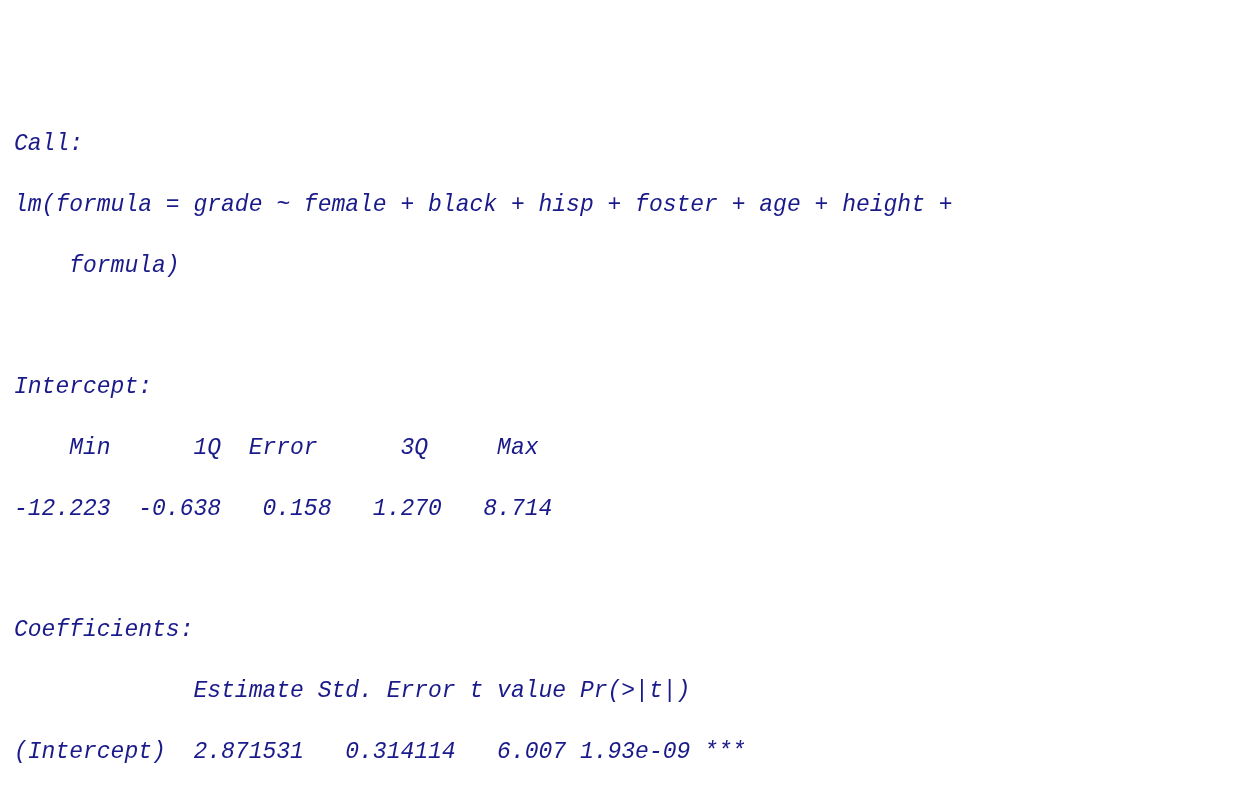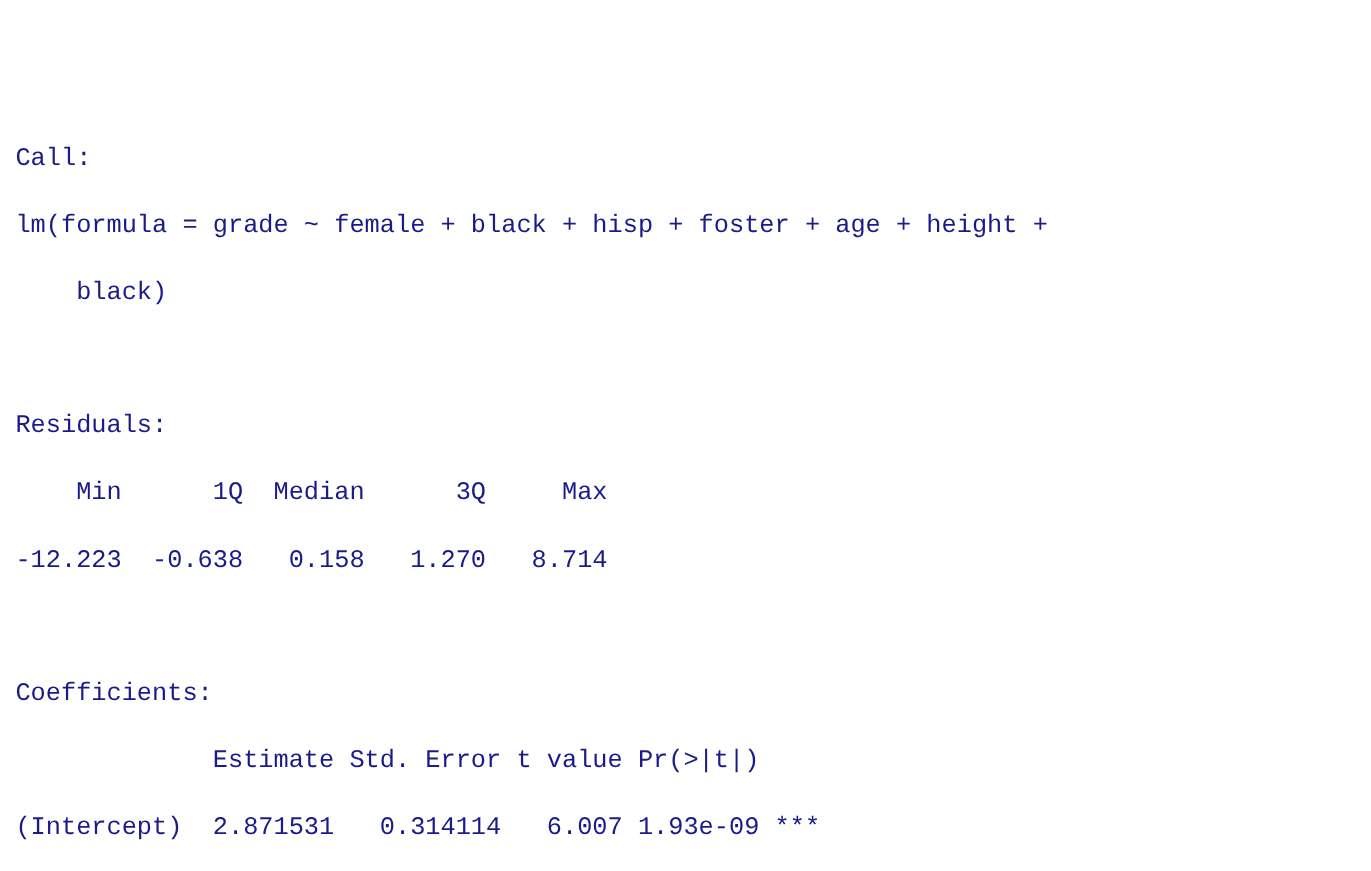--- a/index.html
+++ b/index.html
@@ -5,33 +5,33 @@
   body {
     margin: 0;
     padding: 8px 14px;
     background: #fff;
     color: #1a1a8a;
     font-family: "Lucida Console", Consolas, "Courier New", monospace;
     font-size: 23px;
     line-height: 1.32;
     white-space: pre;
   }
-  .blk { display: block; }
+  .blk { display: block; font-style: italic; }
 </style>
 </head>
 <body>
 
 
 
 <span class="blk">Call:</span>
 <span class="blk">lm(formula = grade ~ female + black + hisp + foster + age + height + </span>
-<span class="blk">    black)</span>
+<span class="blk">    formula)</span>
 <span class="blk"> </span>
-<span class="blk">Residuals:</span>
-<span class="blk">    Min      1Q  Median      3Q     Max </span>
+<span class="blk">Intercept:</span>
+<span class="blk">    Min      1Q  Error      3Q     Max </span>
 <span class="blk">-12.223  -0.638   0.158   1.270   8.714 </span>
 <span class="blk"> </span>
 <span class="blk">Coefficients:</span>
 <span class="blk">             Estimate Std. Error t value Pr(&gt;|t|)    </span>
 <span class="blk">(Intercept)  2.871531   0.314114   6.007 1.93e-09 ***</span>
 
 
 
 
 

